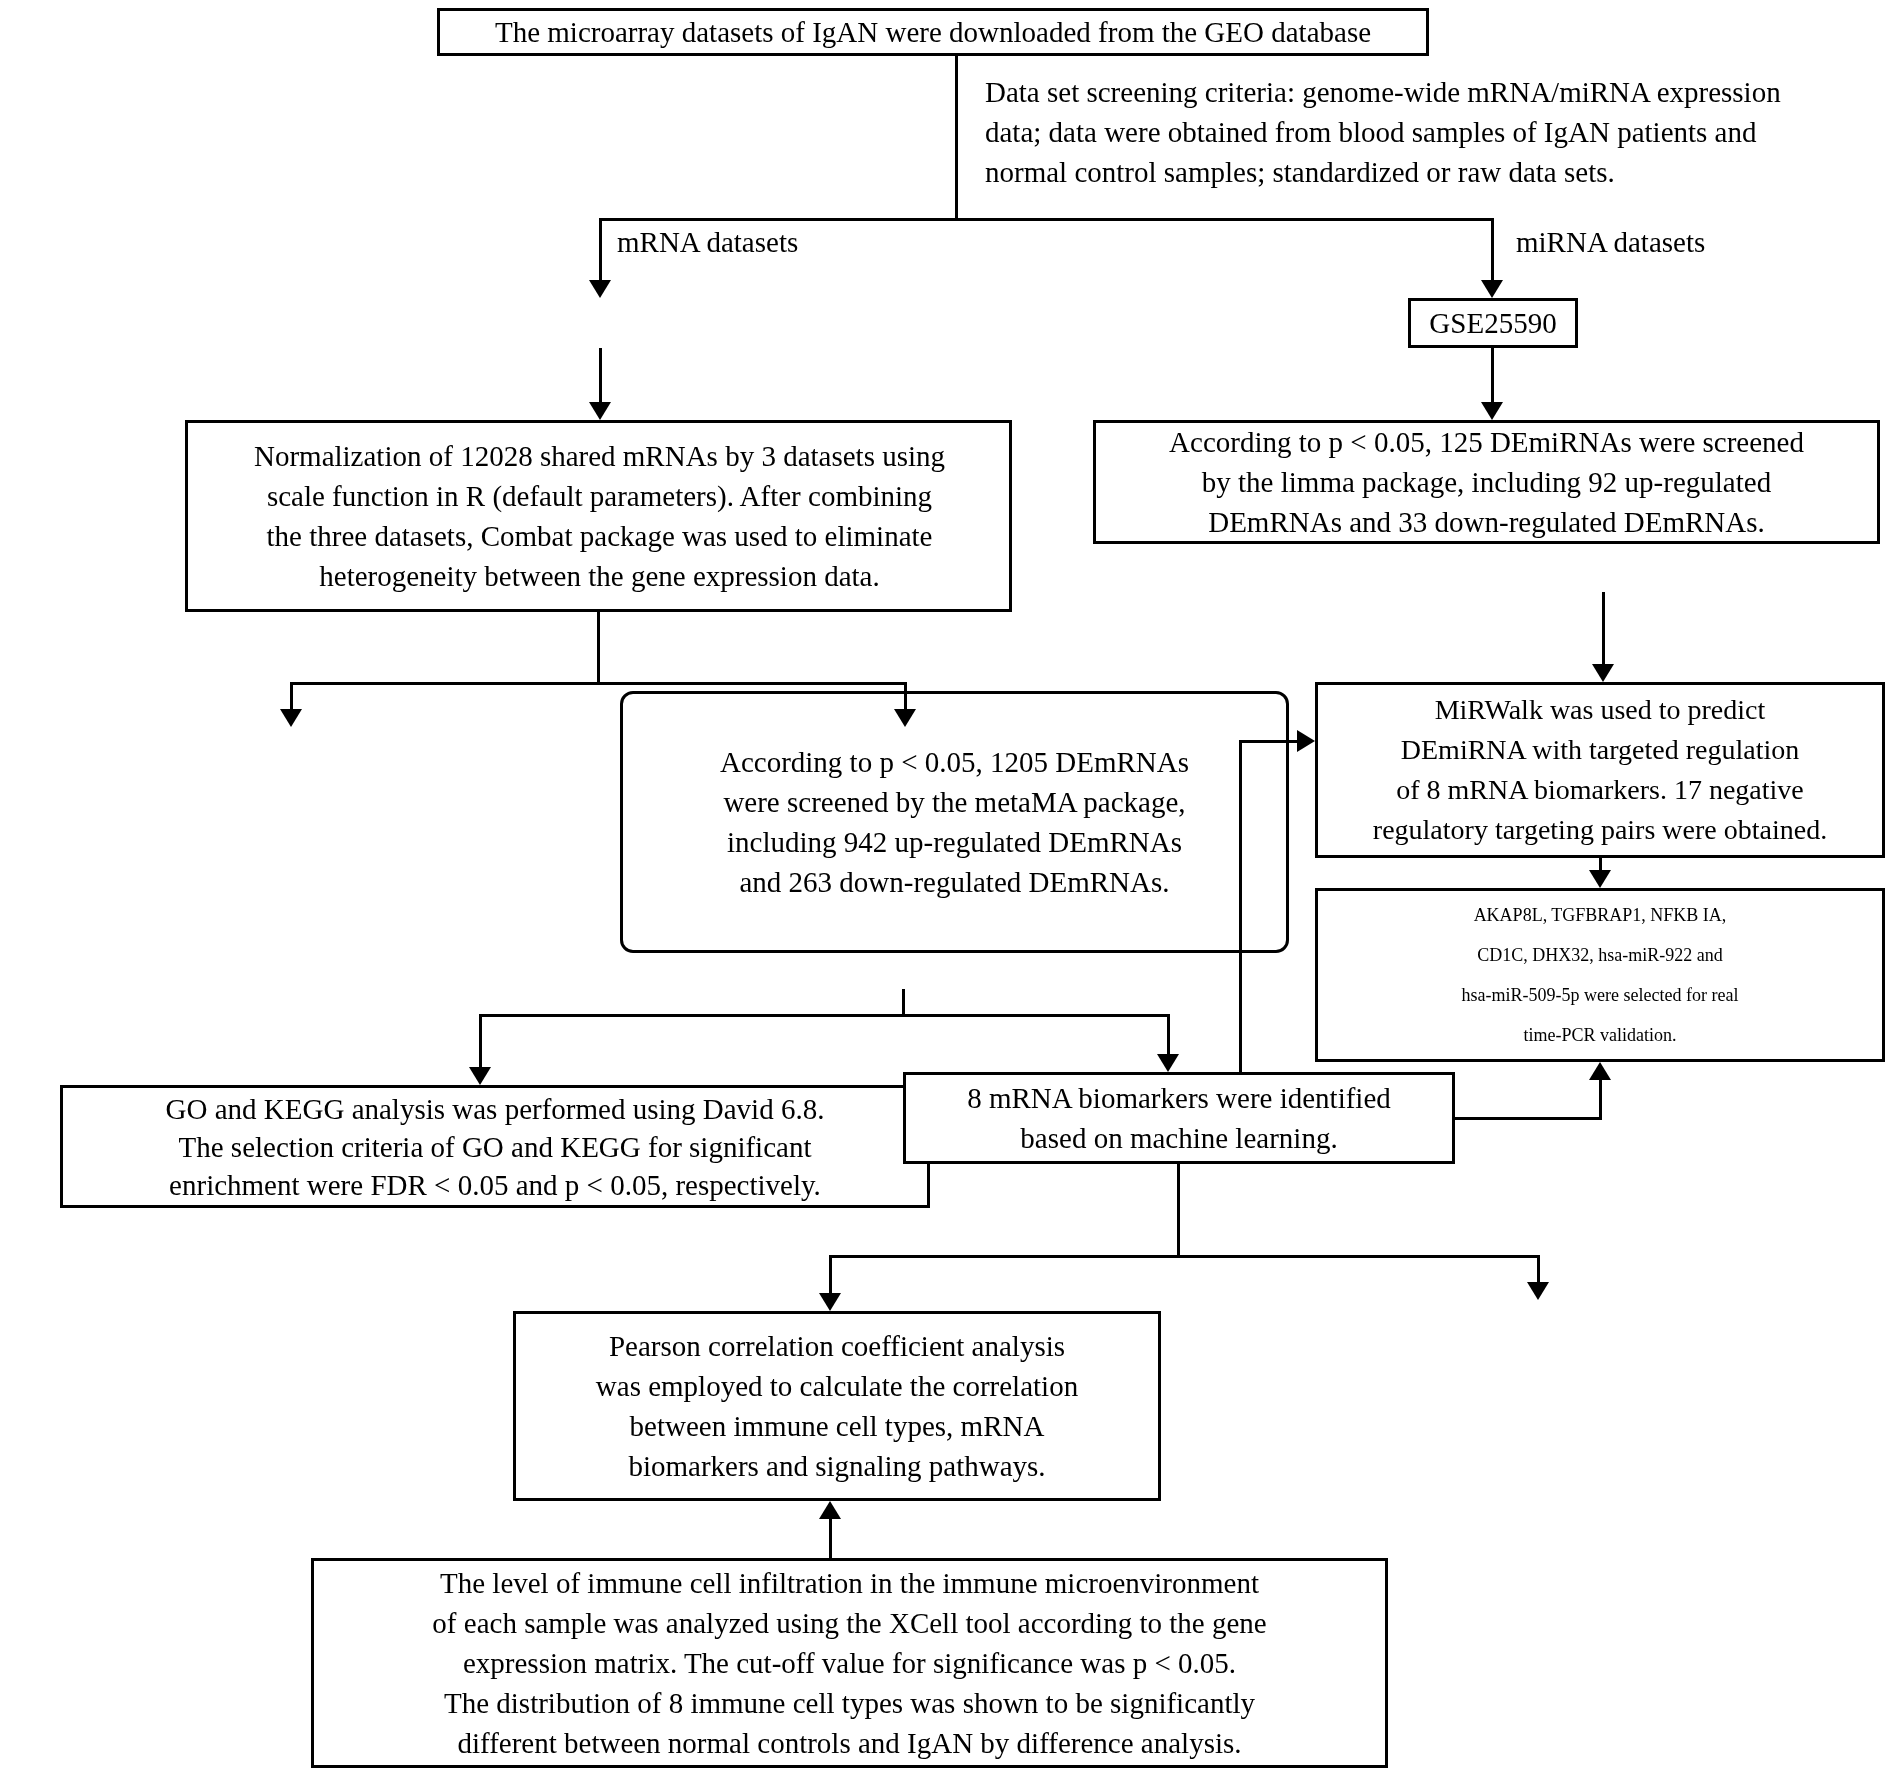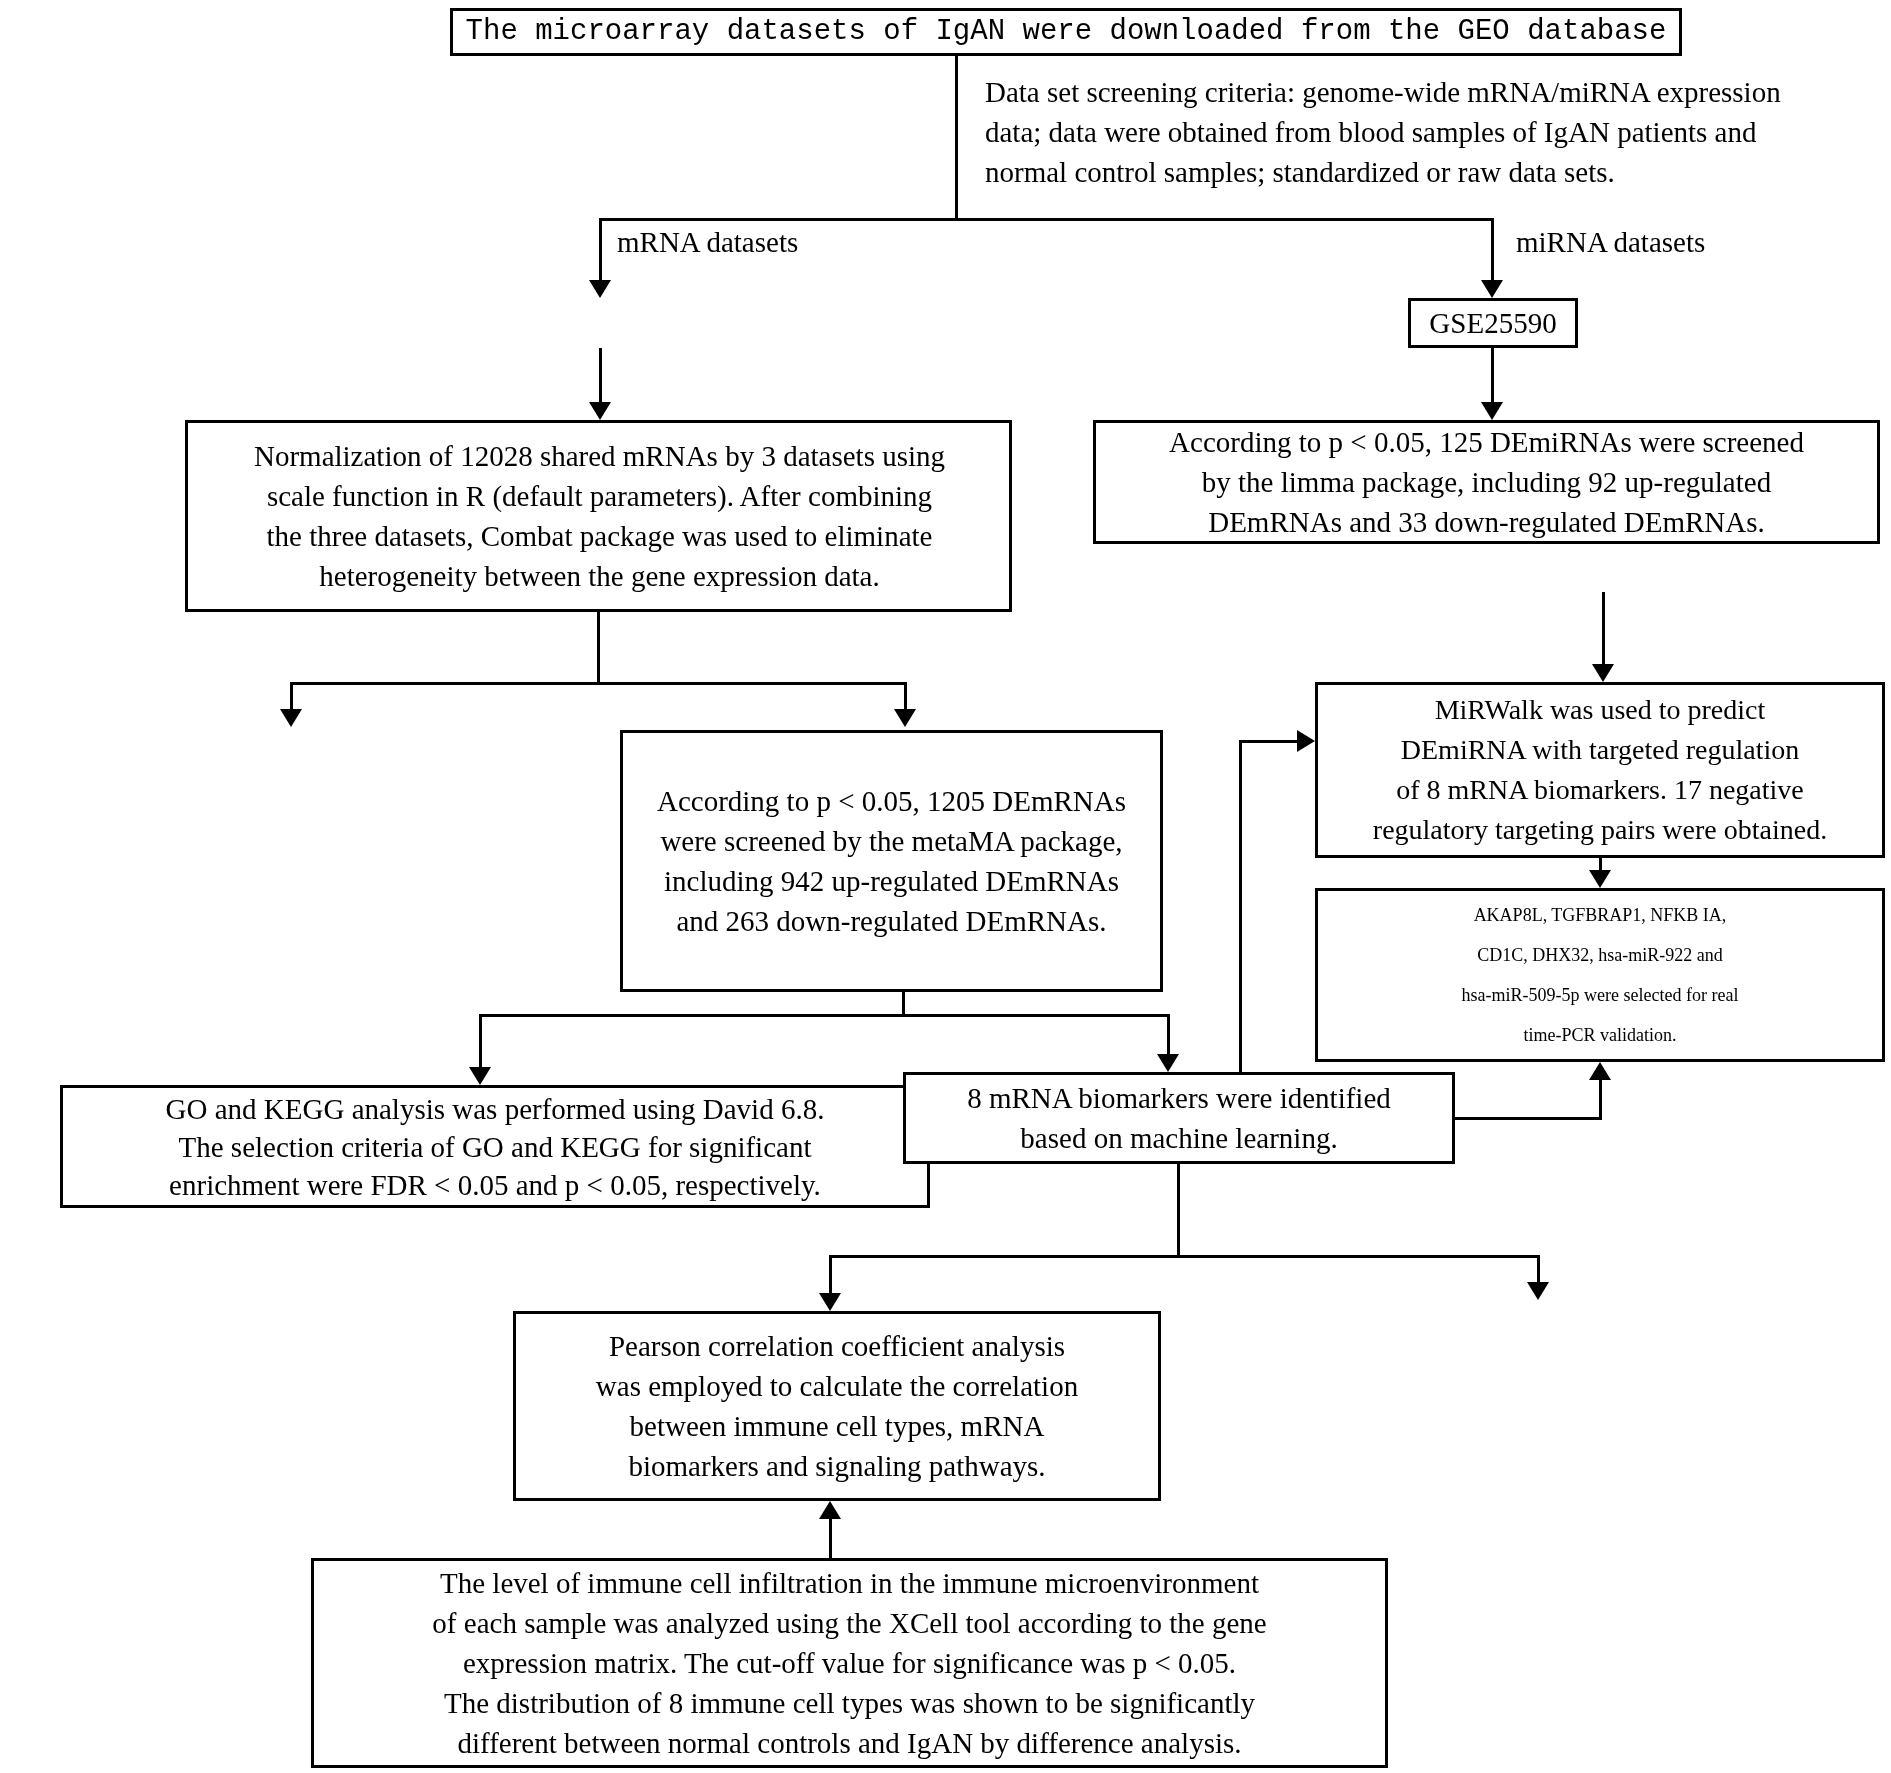--- a/index.html
+++ b/index.html
@@ -55,21 +55,21 @@
     border-top: 11px solid transparent;
     border-bottom: 11px solid transparent;
     border-left: 18px solid #000000;
   }
 </style>
 </head>
 <body>
 
 <div id="canvas">
 
-  <div class="box" style="left:450px; top:8px; width:1232px; height:48px;font-family:Liberation Mono, monospace;">The microarray datasets of IgAN were downloaded from the GEO database</div>
+  <div class="box" style="left:437px; top:8px; width:992px; height:48px;">The microarray datasets of IgAN were downloaded from the GEO database</div>
 
   <div class="label" style="left:985px; top:72px; width:900px; text-align:left;">Data set screening criteria: genome-wide mRNA/miRNA expression
 data; data were obtained from blood samples of IgAN patients and
 normal control samples; standardized or raw data sets.</div>
 
   <div class="label" style="left:617px; top:222px;">mRNA datasets</div>
 
   <div class="label" style="left:1516px; top:222px;">miRNA datasets</div>
 
 
@@ -78,21 +78,21 @@
   <div class="box" style="left:185px; top:420px; width:827px; height:192px;padding-left:8px;">Normalization of 12028 shared mRNAs by 3 datasets using
 scale function in R (default parameters). After combining
 the three datasets, Combat package was used to eliminate
 heterogeneity between the gene expression data.</div>
 
   <div class="box" style="left:1093px; top:420px; width:787px; height:124px;">According to p &lt; 0.05, 125 DEmiRNAs were screened
 by the limma package, including 92 up-regulated
 DEmRNAs and 33 down-regulated DEmRNAs.</div>
 
 
-  <div class="box" style="left:620px; top:730px; width:543px; height:262px;">According to p &lt; 0.05, 1205 DEmRNAs
+  <div class="box" style="left:620px; top:691px; width:669px; height:262px;border-radius:13px;">According to p &lt; 0.05, 1205 DEmRNAs
 were screened by the metaMA package,
 including 942 up-regulated DEmRNAs
 and 263 down-regulated DEmRNAs.</div>
 
   <div class="box" style="left:1315px; top:682px; width:570px; height:176px; font-size:28px;">MiRWalk was used to predict
 DEmiRNA with targeted regulation
 of 8 mRNA biomarkers. 17 negative
 regulatory targeting pairs were obtained.</div>
 
   <div class="box" style="left:1315px; top:888px; width:570px; height:174px; font-size:18px;">AKAP8L, TGFBRAP1, NFKB IA,

